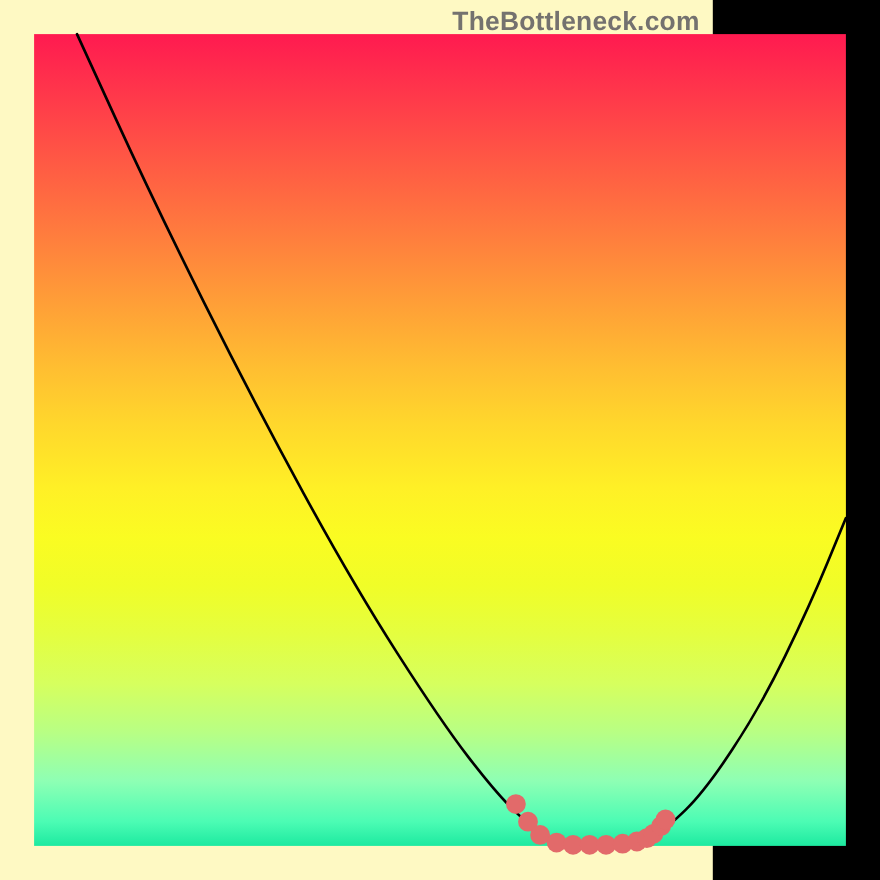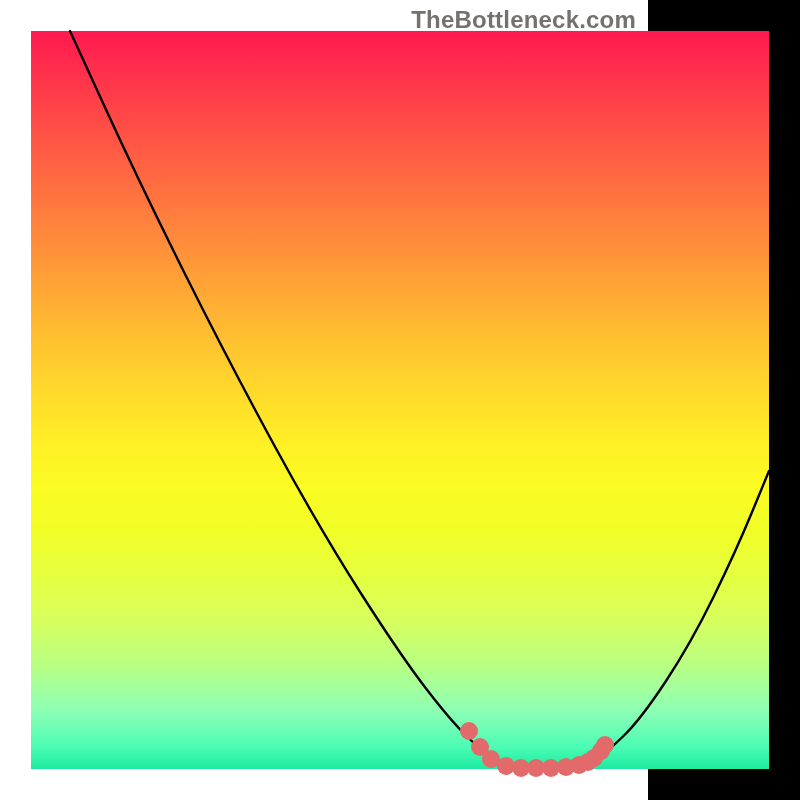--- a/index.html
+++ b/index.html
@@ -9,21 +9,21 @@
     height: 800px;
     background: #000;
     overflow: hidden;
   }
   .frame {
     position: absolute;
     left: 0;
     top: 0;
     width: 648px;
     height: 800px;
-    background: #ffffff;
+    background: #fef9c3;
   }
   .plot {
     position: absolute;
     left: 31px;
     top: 31px;
     width: 738px;
     height: 738px;
     background: linear-gradient(to bottom,
       #ff1a50 0%,
       #ff3a4a 8%,

